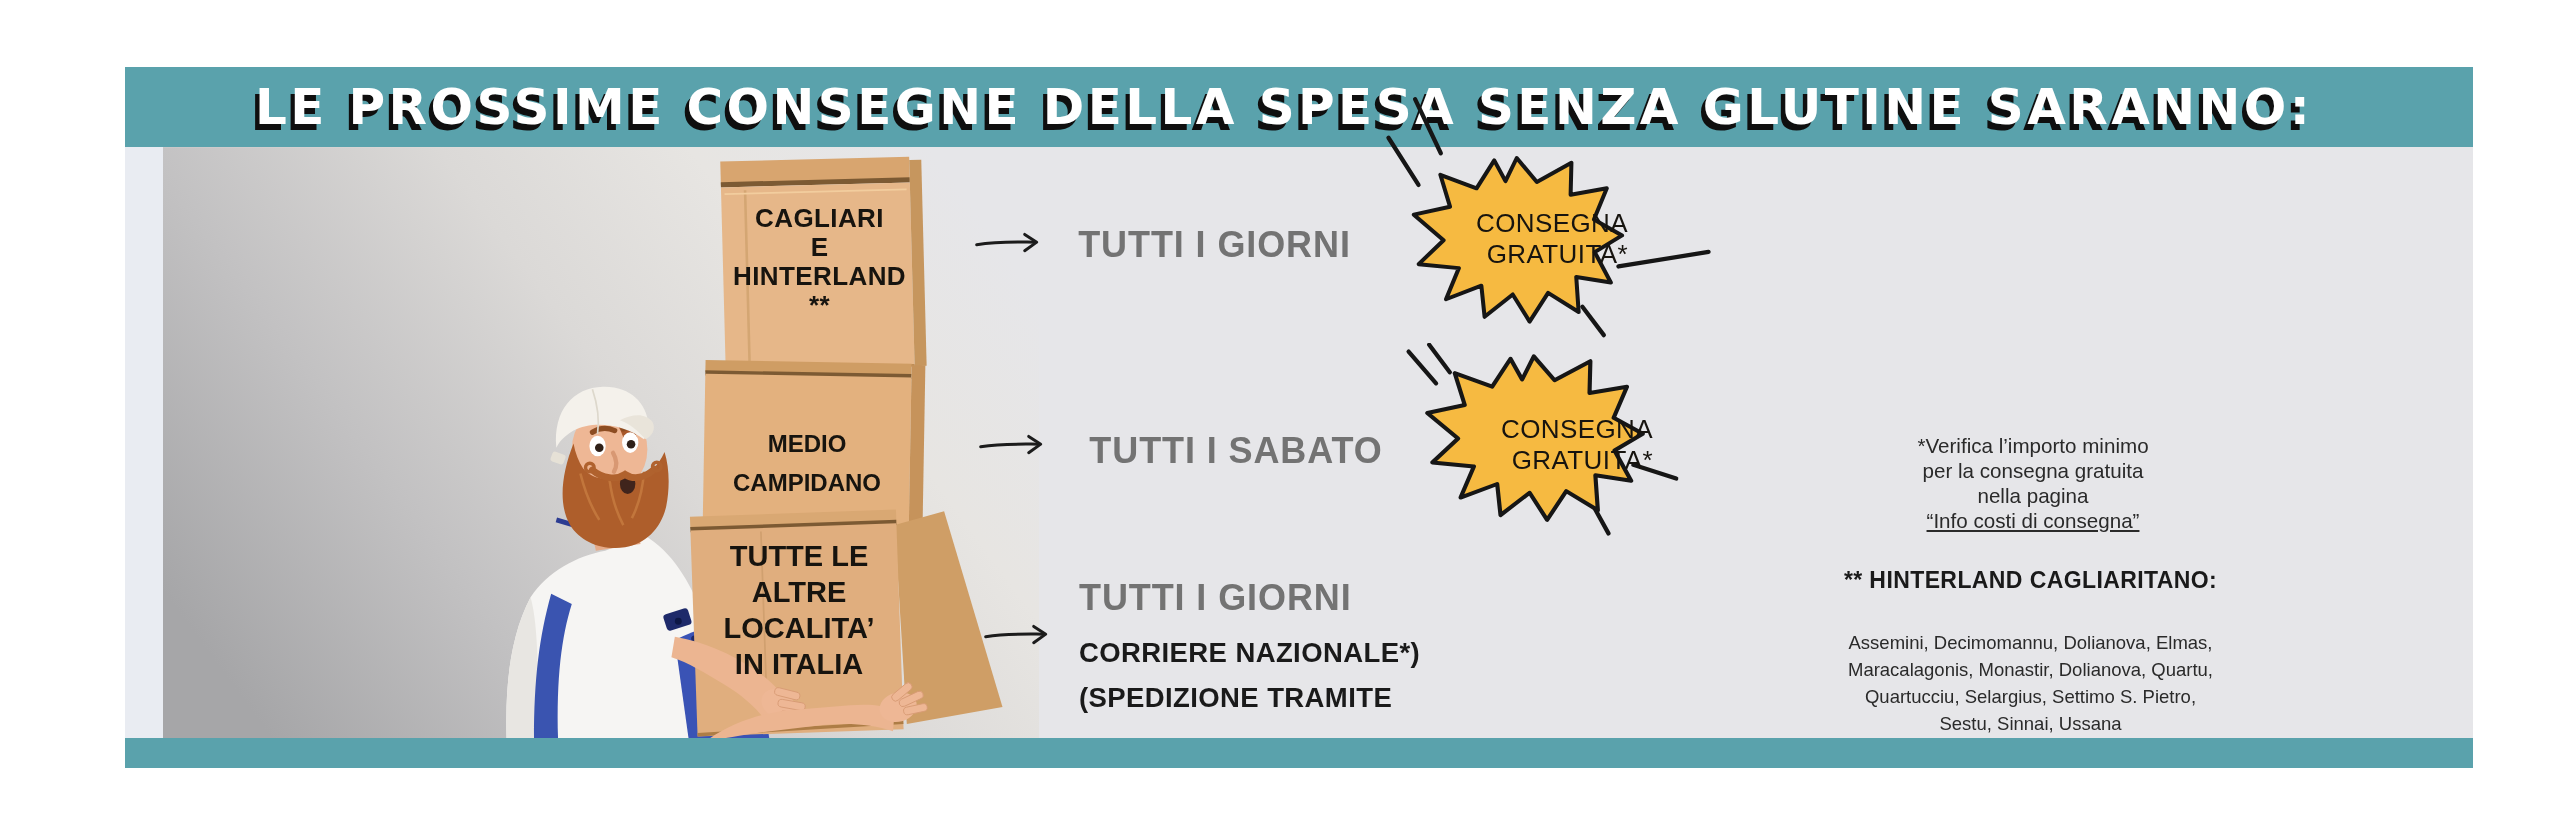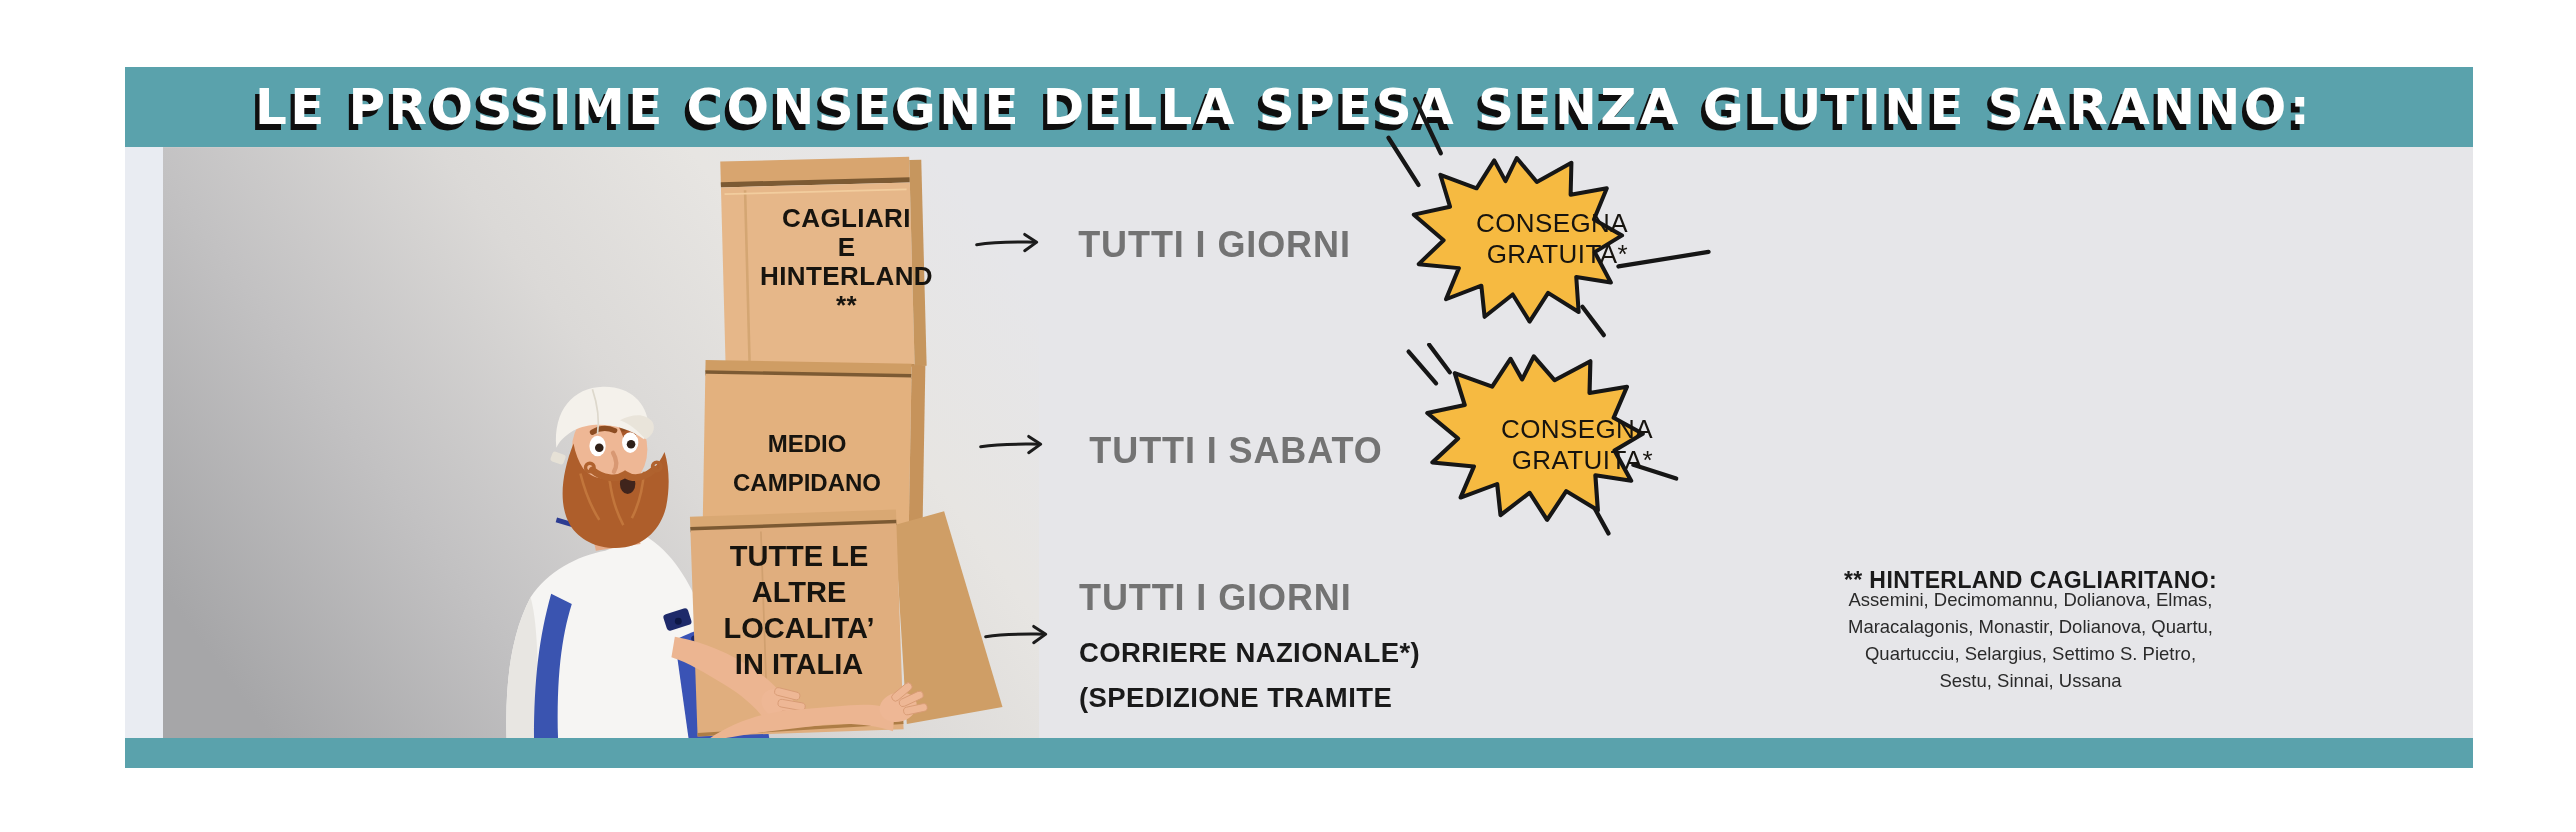--- a/index.html
+++ b/index.html
@@ -8,37 +8,37 @@
   .abs{position:absolute;}
   .top-bar{left:125px;top:67px;width:2348px;height:80px;background:#5aa2ac;}
   .bottom-bar{left:125px;top:738px;width:2348px;height:30px;background:#5aa2ac;}
   .panel{left:125px;top:147px;width:2348px;height:592px;background:#e6e6e9;}
   .left-strip{left:125px;top:147px;width:38px;height:592px;background:#e9ecf2;}
   .title{left:110px;top:67px;width:2348px;height:80px;display:flex;align-items:center;justify-content:center;
          font-family:"DejaVu Sans",sans-serif;font-weight:bold;font-size:50px;letter-spacing:3.4px;
          color:#ffffff;text-shadow:-4.3px 6px 0 #0f0f0f;white-space:nowrap;}
   .photo-svg{left:163px;top:147px;width:876px;height:592px;}
   .box-label{text-align:center;font-weight:bold;color:#17140f;}
-  .box-label-1{left:726px;top:204px;width:187px;font-size:26px;line-height:29px;letter-spacing:0.4px;margin-left:27px;}
+  .box-label-1{left:726px;top:204px;width:187px;font-size:26px;line-height:29px;letter-spacing:0.4px;}
   .box-label-2{left:702px;top:424px;width:210px;font-size:24px;line-height:39px;}
   .box-label-3{left:696px;top:538px;width:206px;font-size:29px;line-height:36px;}
   .schedule{font-weight:800;color:#737373;letter-spacing:0.9px;white-space:nowrap;}
   .schedule-1{left:1060px;top:222px;width:309px;font-size:36px;line-height:46px;text-align:center;}
   .schedule-2{left:1073px;top:428px;width:326px;font-size:36px;line-height:46px;text-align:center;}
   .schedule-3{left:1079px;top:575px;width:292px;font-size:36px;line-height:46px;text-align:left;}
   .schedule-note{left:1079px;top:630px;width:378px;font-size:27.5px;line-height:45px;font-weight:800;
                  color:#1a1a1a;text-align:left;letter-spacing:0.4px;}
   .badge-text{text-align:right;font-weight:400;font-size:26px;line-height:31px;color:#17140f;letter-spacing:0.4px;}
   .badge-text-1{left:1413px;top:208px;width:215px;}
   .badge-text-2{left:1425px;top:414px;width:228px;}
   .note-1{left:1801px;top:433px;width:464px;text-align:center;font-size:20.6px;line-height:25px;color:#2a2a2a;}
   .note-link{text-decoration:underline;cursor:pointer;}
   .note-2-heading{left:1717px;top:567px;width:627px;height:27.5px;text-align:center;font-weight:800;
                   font-size:23px;letter-spacing:0.4px;color:#1a1a1a;}
-  .note-2-list{left:1713px;top:586px;width:635px;text-align:center;font-size:18.5px;line-height:27px;color:#2a2a2a;}
+  .note-2-list{left:1713px;top:629px;width:635px;text-align:center;font-size:18.5px;line-height:27px;color:#2a2a2a;}
   .arrow-svg{width:72px;height:24px;}
   .a1{left:975px;top:231px;} .a2{left:979px;top:433px;} .a3{left:984px;top:623px;}
   .burst-1{left:1365px;top:82px;width:361px;height:266px;}
   .burst-2{left:1400px;top:343px;width:326px;height:223px;}
 </style>
 </head>
 <body>
 
 <div class="canvas">
 
@@ -215,20 +215,26 @@
   </svg>
   <div class="abs badge-text badge-text-1">
     <div>CONSEGNA</div>
     <div>GRATUITA*</div>
   </div>
   <div class="abs badge-text badge-text-2">
     <div>CONSEGNA</div>
     <div>GRATUITA*</div>
   </div>
 
+  <div class="abs note-1">
+    <div>*Verifica l’importo minimo</div>
+    <div>per la consegna gratuita</div>
+    <div>nella pagina</div>
+    <div class="note-link">“Info costi di consegna”</div>
+  </div>
   <div class="abs note-2-heading">** HINTERLAND CAGLIARITANO:</div>
   <div class="abs note-2-list">
     <div>Assemini, Decimomannu, Dolianova, Elmas,</div>
     <div>Maracalagonis, Monastir, Dolianova, Quartu,</div>
     <div>Quartucciu, Selargius, Settimo S. Pietro,</div>
     <div>Sestu, Sinnai, Ussana</div>
   </div>
 
 </div>
 

